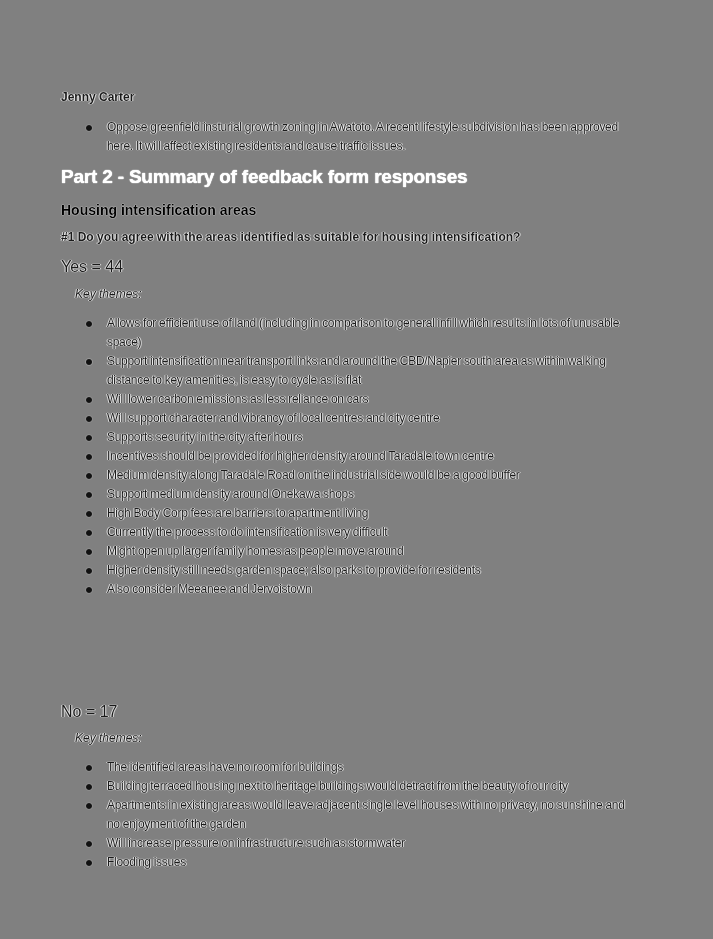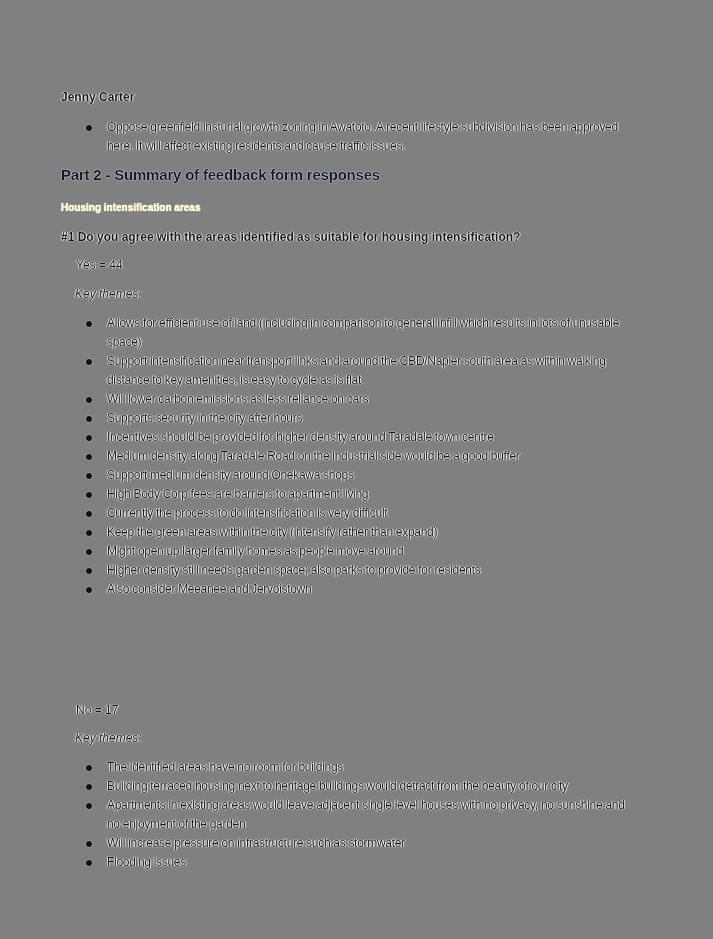--- a/index.html
+++ b/index.html
@@ -3,24 +3,24 @@
 <meta charset="utf-8">
 <style>
   html, body { margin: 0; padding: 0; }
   body {
     width: 713px; height: 939px; background: #808080; position: relative; overflow: hidden;
     font-family: "Liberation Sans", sans-serif; color: #1a1a1a;
   }
   .halo { text-shadow: 0 0 1px #fff, 0 0 1px #fff, 1px 0 0 rgba(255,255,255,0.6), -1px 0 0 rgba(255,255,255,0.6); }
   .abs { position: absolute; }
   .name { left: 61px; top: 90px; font-size: 12px; font-weight: bold; }
-  .h1 { left: 61px; top: 166px; font-size: 15px; font-weight: bold; color: #0f172a; text-shadow: 0 0 1px #fff, 0 0 1px #fff; letter-spacing: -0.2px; }
-  .h2 { left: 61px; top: 202px; font-size: 10px; font-weight: bold; color: #fef9c3; text-shadow: 0 0 1px #fff, 0 0 1px #fff; }
+  .h1 { left: 61px; top: 166px; font-size: 19px; font-weight: bold; color: #ffffff; text-shadow: 0 0 1px #fff, 0 0 1px #fff; letter-spacing: -0.2px; }
+  .h2 { left: 61px; top: 202px; font-size: 14px; font-weight: bold; color: #000000; text-shadow: 0 0 1px #fff, 0 0 1px #fff; }
   .q { left: 61px; top: 230px; font-size: 12px; font-weight: bold; }
-  .count { left: 61px; font-size: 12px; margin-left: 15px; }
+  .count { left: 61px; font-size: 16px; }
   .kt { left: 75px; font-size: 12px; font-style: italic; }
   ul.blist { position: absolute; left: 0; margin: 0; padding: 0; list-style: none; width: 713px; }
   ul.blist li { position: relative; padding-left: 107px; padding-right: 81px; font-size: 12px; line-height: 19px; letter-spacing: -0.3px; }
   ul.blist li .dot { position: absolute; left: 86px; top: 7px; width: 6px; height: 6px; border-radius: 50%; background: #111; box-shadow: 0 0 1px #fff; }
 </style>
 </head>
 <body>
 
 <div class="abs name halo">Jenny Carter</div>
 
@@ -33,28 +33,27 @@
 <div class="abs q halo">#1 Do you agree with the areas identified as suitable for housing intensification?</div>
 
 <div class="abs count halo" style="top:258px;">Yes = 44</div>
 <div class="abs kt halo" style="top:287px;">Key themes:</div>
 
 <ul class="blist halo" style="top:314px;">
   <li><span class="dot"></span><span>Allows for efficient use of land (including in comparison to general infill which results in lots of unusable space)</span></li>
   <li><span class="dot"></span></li>
   <li><span class="dot"></span><span>Support intensification near transport links and around the CBD/Napier south area as within walking distance to key amenities, is easy to cycle as is flat</span></li>
   <li><span class="dot"></span><span>Will lower carbon emissions as less reliance on cars</span></li>
-  <li><span class="dot"></span></li>
+  <li><span class="dot"></span><span>Will support character and vibrancy of local centres and city centre</span></li>
   <li><span class="dot"></span><span>Supports security in the city after hours</span></li>
   <li><span class="dot"></span><span>Incentives should be provided for higher density around Taradale town centre</span></li>
   <li><span class="dot"></span><span>Medium density along Taradale Road on the industrial side would be a good buffer</span></li>
   <li><span class="dot"></span><span>Support medium density around Onekawa shops</span></li>
   <li><span class="dot"></span><span>High Body Corp fees are barriers to apartment living</span></li>
   <li><span class="dot"></span><span>Currently the process to do intensification is very difficult</span></li>
-  <li><span class="dot"></span><span>Keep the green areas within the city (intensify rather than expand)</span></li>
   <li><span class="dot"></span><span>Might open up larger family homes as people move around</span></li>
   <li><span class="dot"></span><span>Higher density still needs garden space; also parks to provide for residents</span></li>
   <li><span class="dot"></span><span>Also consider Meeanee and Jervoistown</span></li>
 </ul>
 
 <div class="abs count halo" style="top:703px;">No = 17</div>
 <div class="abs kt halo" style="top:731px;">Key themes:</div>
 
 <ul class="blist halo" style="top:758px;">
   <li><span class="dot"></span><span>The identified areas have no room for buildings</span></li>

